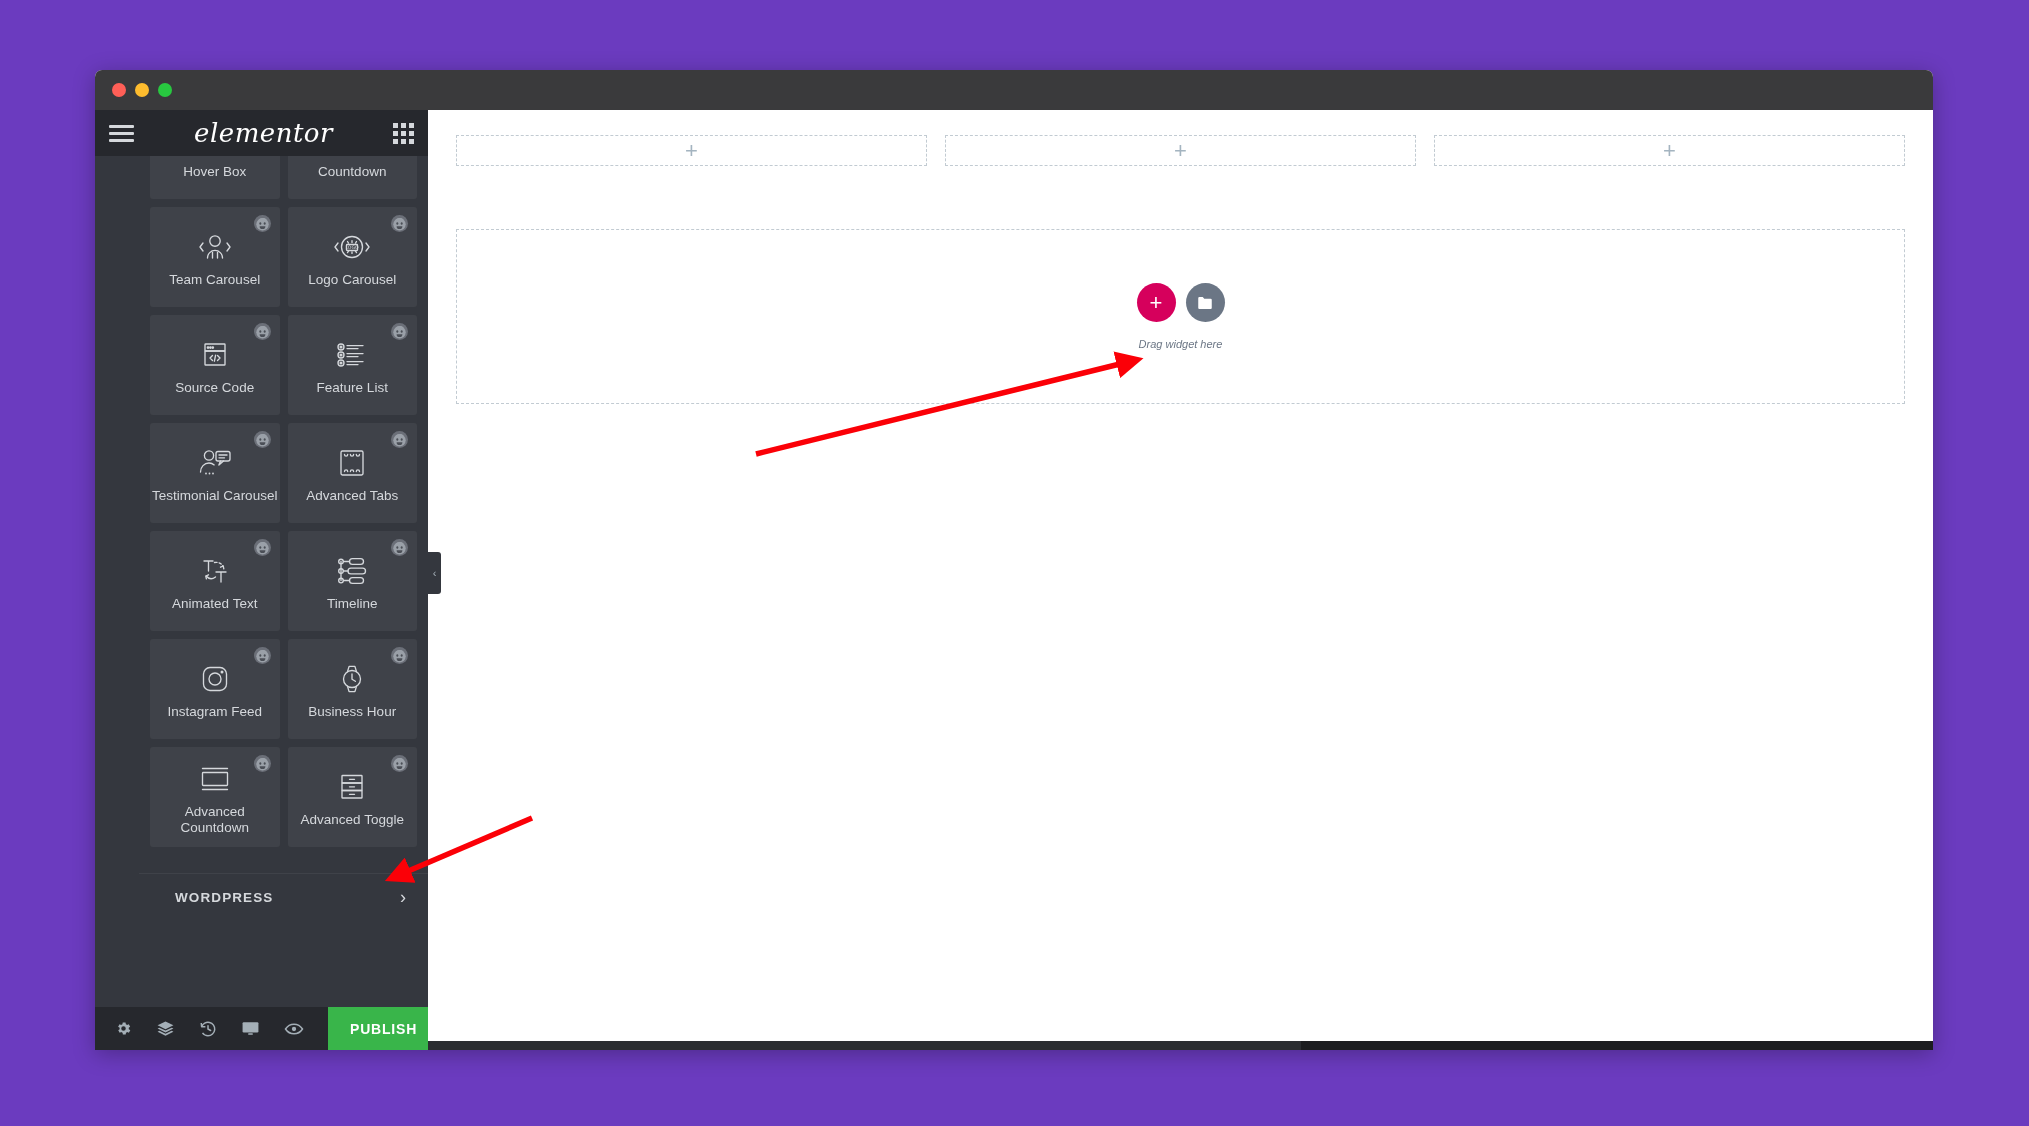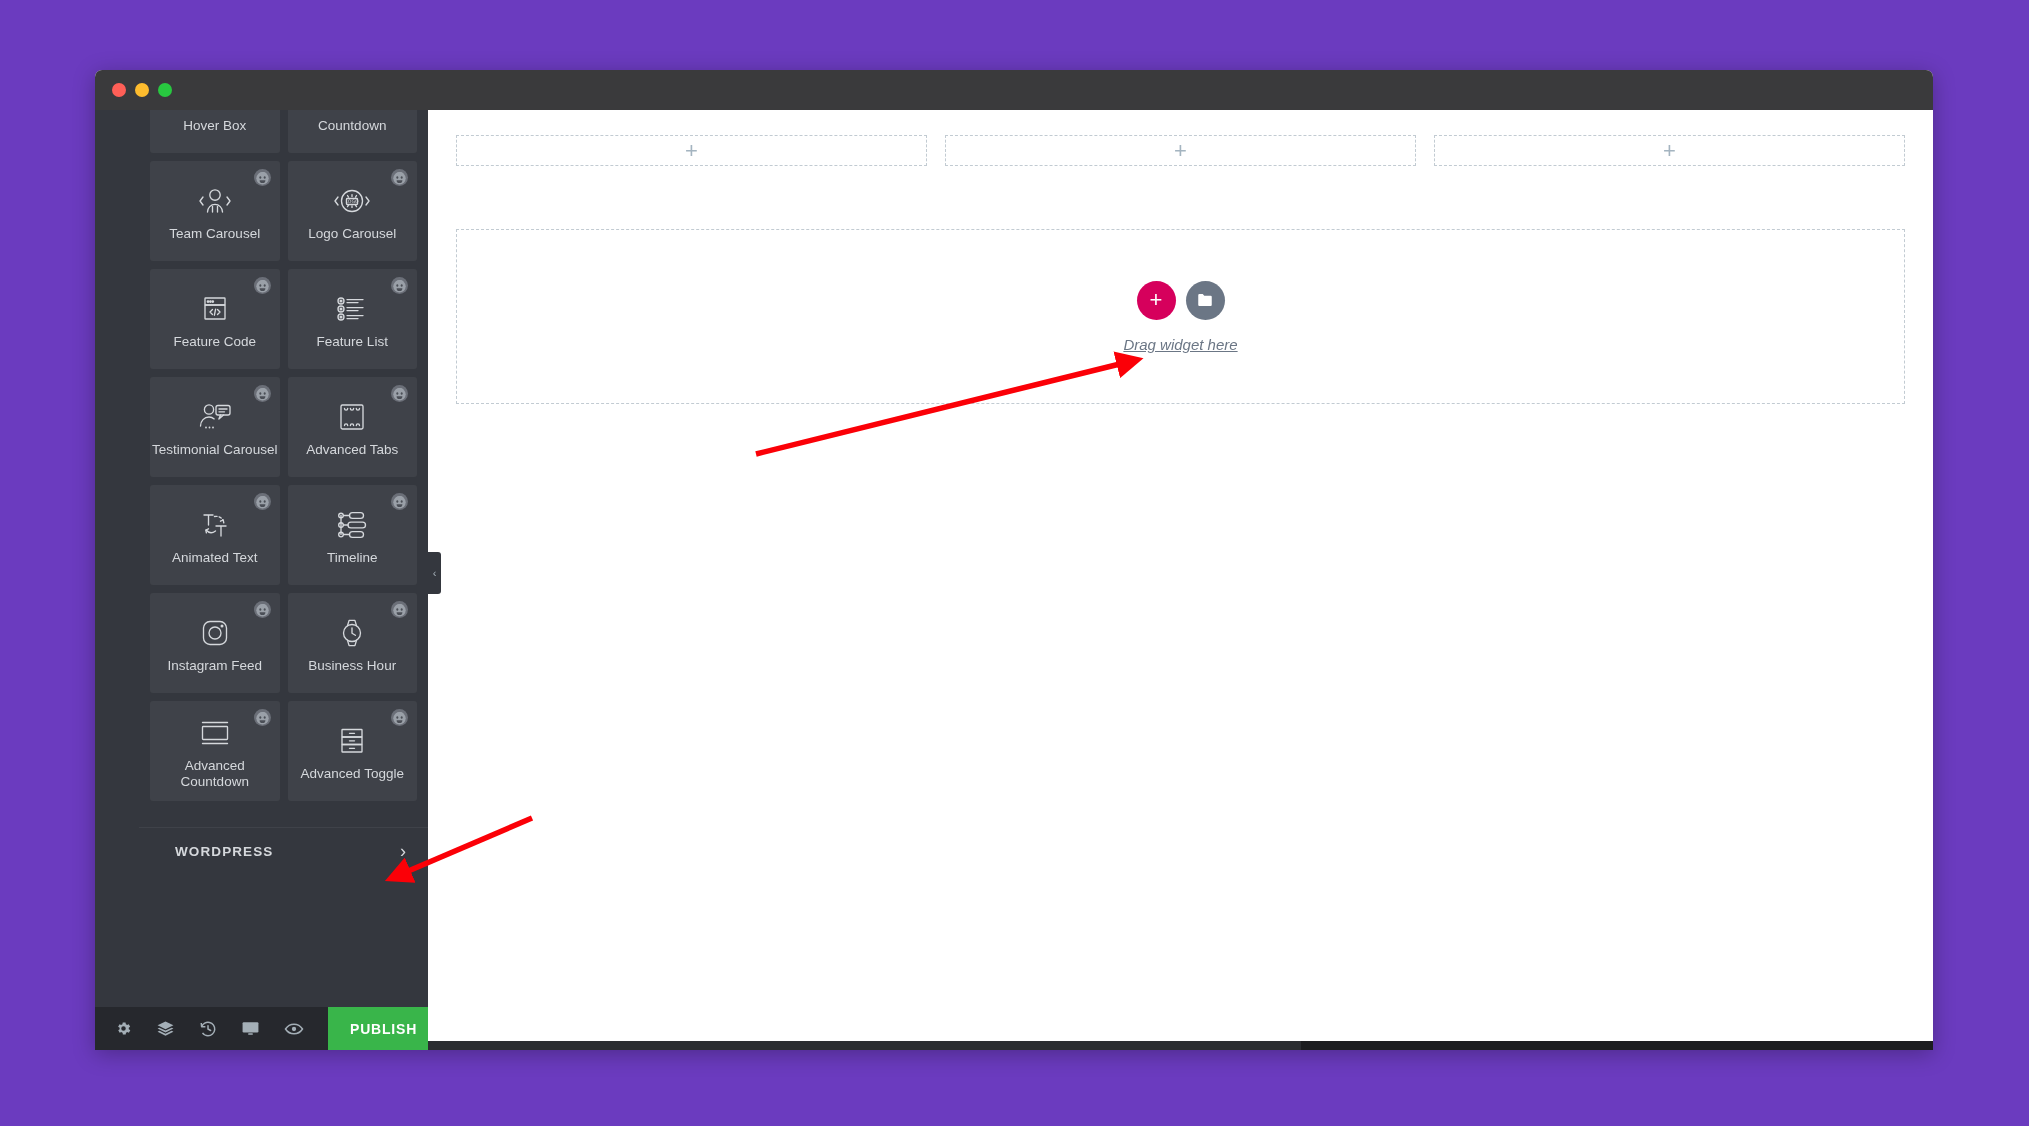--- a/index.html
+++ b/index.html
@@ -226,23 +226,22 @@
   .round-btn {
     width: 39px; height: 39px; border-radius: 50%;
     display: flex; align-items: center; justify-content: center;
     cursor: pointer;
     border: none;
   }
   #add-section-btn { background: #d6005c; color: #fff; font-size: 22px; line-height: 1; }
   #add-template-btn { background: #6b7685; color: #fff; }
   #drag-hint {
     font-style: italic;
-    font-size: 15px;
+    font-size: 11px;
     color: #6b7685;
-    text-decoration: underline;
   }
   #h-scrollbar {
     position: absolute;
     left: 0; right: 0; bottom: 0;
     height: 9px;
     background: #1c1d20;
   }
   #h-scrollbar .thumb {
     position: absolute;
     left: 0; top: 0; height: 9px;
@@ -267,20 +266,39 @@
   <div id="titlebar">
     <span class="traffic" style="background:#ff5f57"></span>
     <span class="traffic" style="background:#febc2e"></span>
     <span class="traffic" style="background:#28c840"></span>
   </div>
 
   <div id="window-body">
 
     <div id="panel">
 
+      <div id="panel-header">
+        <div class="hamburger">
+          <span></span>
+            <span></span>
+            <span></span>
+        </div>
+        <div id="logo-text">elementor</div>
+        <div id="grid-icon">
+          <i></i>
+            <i></i>
+            <i></i>
+            <i></i>
+            <i></i>
+            <i></i>
+            <i></i>
+            <i></i>
+            <i></i>
+        </div>
+      </div>
 
       <div id="panel-scroll">
         <div class="widget-grid" id="widget-grid">
             <div class="widget-card">
               <div class="wicon"></div>
               <div class="wlabel">Hover Box</div>
             </div>
             <div class="widget-card">
               <div class="wicon"></div>
               <div class="wlabel">Countdown</div>
@@ -344,21 +362,21 @@
       <rect x="8" y="5" width="20" height="7" rx="0.6"></rect>
                   <rect x="8" y="12" width="20" height="14" rx="0.6"></rect>
       <circle cx="11" cy="8.5" r="0.7" fill="#d5d8dc"></circle>
                   <circle cx="13.4" cy="8.5" r="0.7" fill="#d5d8dc"></circle>
                   <circle cx="15.8" cy="8.5" r="0.7" fill="#d5d8dc"></circle>
       <polyline points="15.5,16.5 13,19 15.5,21.5"></polyline>
                   <polyline points="20.5,16.5 23,19 20.5,21.5"></polyline>
                   <path d="M18.6 16.2l-1.2 6"></path>
                 </svg>
               </div>
-              <div class="wlabel">Feature Code</div>
+              <div class="wlabel">Source Code</div>
             </div>
             <div class="widget-card">
               <div class="pro-badge">
                 <svg width="17" height="17" viewBox="0 0 17 17">
   <circle cx="8.5" cy="9.3" r="6.2" fill="#9aa0a8"></circle>
   <path d="M4.2 5.6c1-2.2 4-3.3 6.4-2.4 1.6.6 2.4 1.7 2.6 2.6-.8-.5-1.8-.6-2.6-.2-.7-1-2-1.4-3.2-1-1 .3-1.8 1-2.1 2z" fill="#9aa0a8"></path>
   <ellipse cx="6.3" cy="8.4" rx="1" ry="1.25" fill="#4b4f57"></ellipse>
   <ellipse cx="10.7" cy="8.4" rx="1" ry="1.25" fill="#4b4f57"></ellipse>
   <path d="M5.6 11.2h5.8a2.9 2.9 0 01-5.8 0z" fill="#4b4f57"></path>
 </svg>

